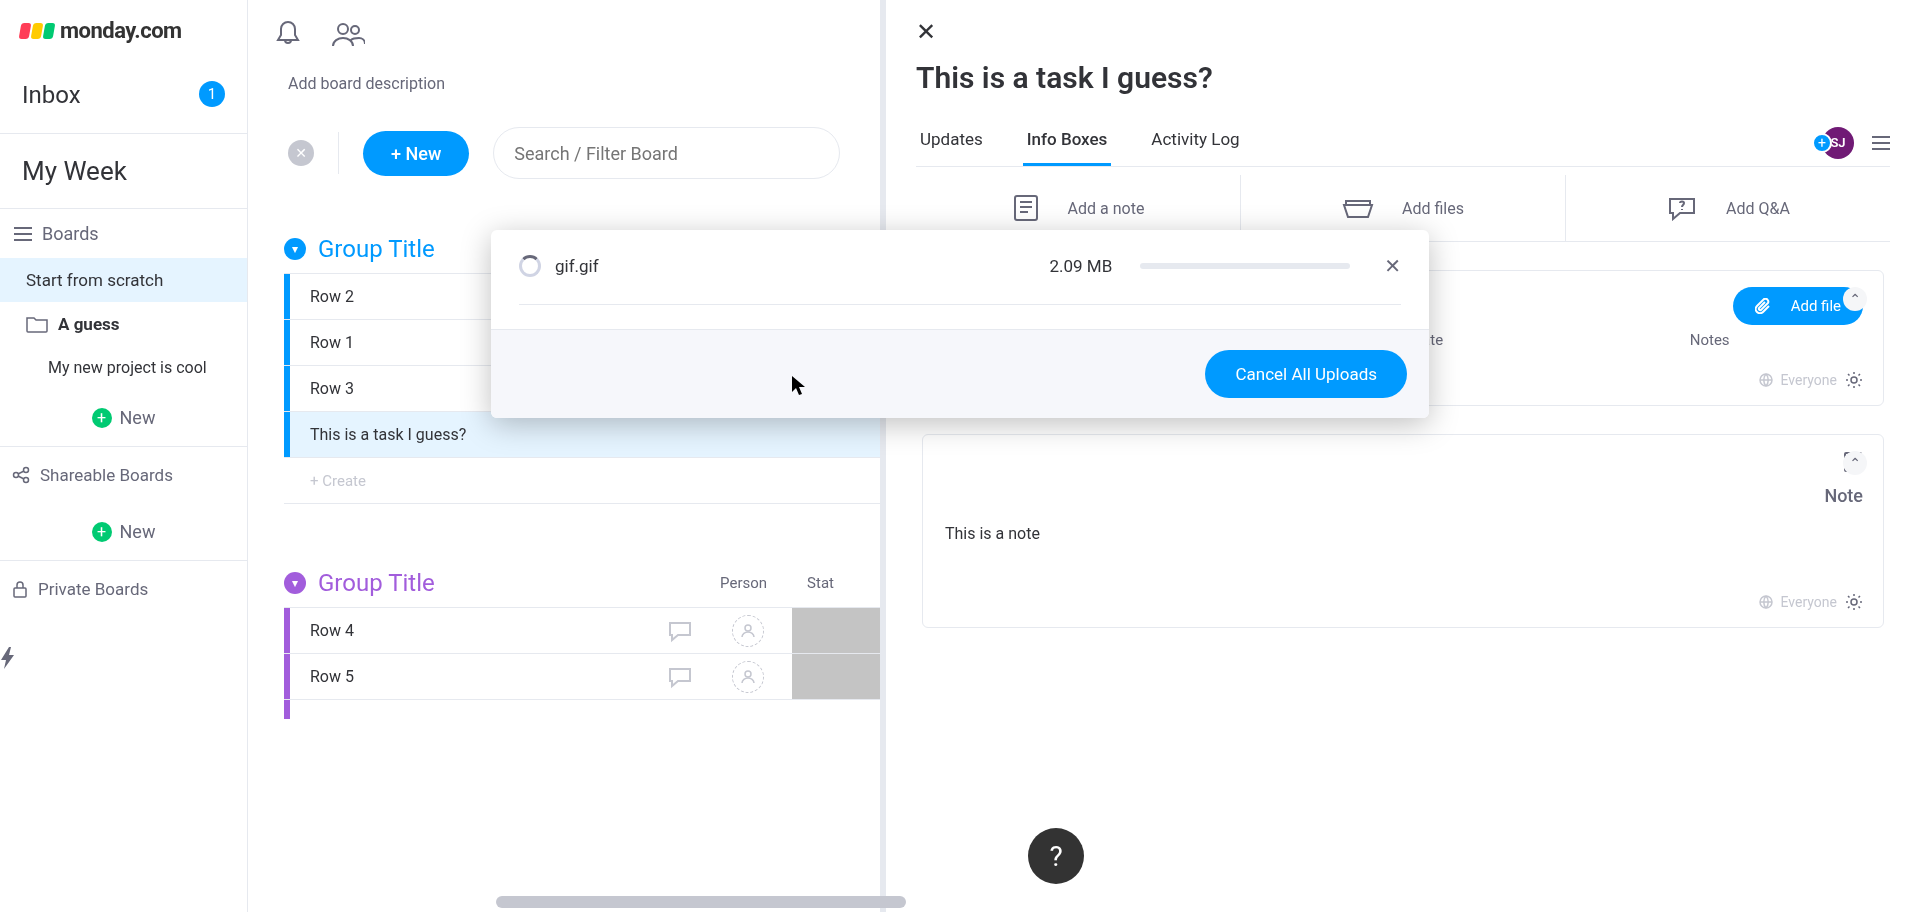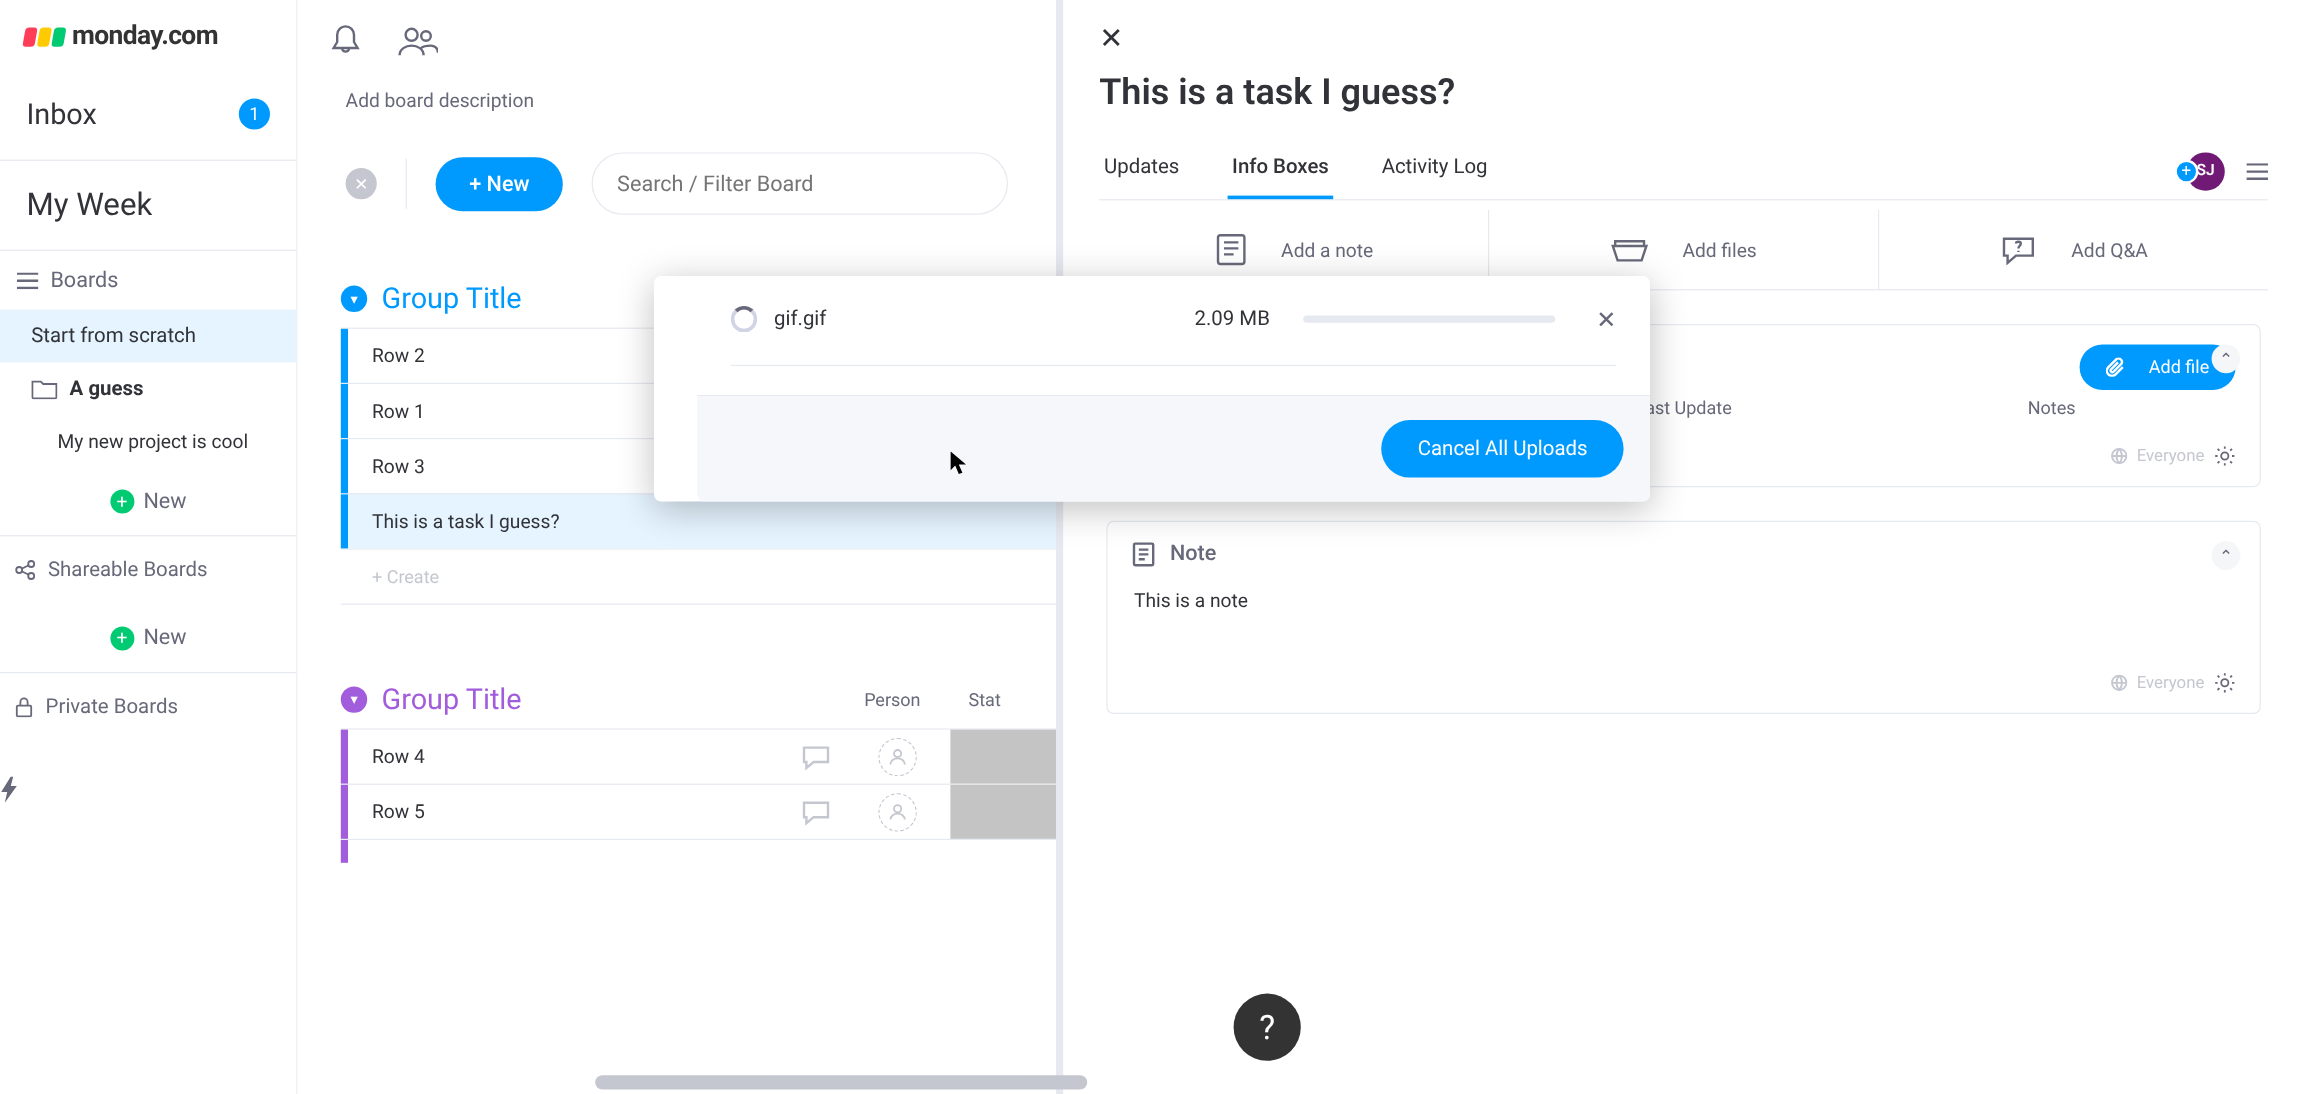--- a/index.html
+++ b/index.html
@@ -10,21 +10,21 @@
   .sidebar { width: 248px; background: #fff; border-right: 1px solid #e6e9ef; display: flex; flex-direction: column; }
   .main { flex: 0 0 632px; width: 632px; background: #fff; position: relative; }
   .panel { flex: 1; background: #fff; border-left: 6px solid #e6e9ef; display: flex; flex-direction: column; }
 
   
   .logo { padding: 18px 20px 14px; display:flex; align-items:center; gap:6px; }
   .logo-mark { display:flex; gap:2px; }
   .logo-dot { width:10px; height:16px; border-radius:3px; transform: skewX(-10deg); }
   .logo-text { font-size: 22px; font-weight: 700; color:#333; letter-spacing:-0.5px; }
   .icon-btn { width:40px; height:40px; display:flex; align-items:center; justify-content:center; color:#676879; }
-  .inbox-row { display:flex; align-items:center; justify-content:space-between; padding: 24px 22px; border-bottom:1px solid #e6e9ef; }
+  .inbox-row { display:flex; align-items:flex-start; justify-content:space-between; padding: 24px 22px; border-bottom:1px solid #e6e9ef; }
   .inbox-label { font-size:24px; color:#323338; font-weight:400; }
   .badge { background:#009aff; color:#fff; width:26px; height:26px; border-radius:50%; display:flex; align-items:center; justify-content:center; font-size:15px; }
   .myweek { padding: 22px; font-size:26px; color:#323338; border-bottom:1px solid #e6e9ef; }
   .section-head { display:flex; align-items:center; gap:10px; padding:14px 14px; color:#676879; font-size:18px; }
   .nav-item { padding:12px 26px; font-size:17px; color:#323338; }
   .nav-item.active { background:#e5f4ff; }
   .nav-item.folder { display:flex; align-items:center; gap:10px; font-weight:700; font-size:17px; }
   .nav-item.sub { padding-left:48px; font-size:16px; }
   .addnew { display:flex; align-items:center; justify-content:center; gap:8px; color:#676879; font-size:18px; padding:18px; }
   .plus-circle { width:20px; height:20px; border-radius:50%; background:#00ca72; color:#fff; display:flex; align-items:center; justify-content:center; font-size:16px; line-height:1; }
@@ -72,32 +72,32 @@
   .tab-right { margin-left:auto; display:flex; align-items:center; gap:4px; }
   .avatar-sj { width:32px; height:32px; border-radius:50%; background:#701a75; color:#fff; display:flex; align-items:center; justify-content:center; font-size:13px; font-weight:600; }
   .avatar-plus { width:20px; height:20px; border-radius:50%; background:#009aff; color:#fff; display:flex; align-items:center; justify-content:center; font-size:14px; margin-right:-14px; z-index:2; border:2px solid #fff; }
   .menu-dots { color:#676879; font-size:22px; margin-left:14px; }
 
   .actions-row { display:flex; border-bottom:1px solid #e6e9ef; margin-top:8px; }
   .action { flex:1; display:flex; align-items:center; justify-content:center; gap:28px; padding:18px 0; color:#676879; font-size:16px; border-right:1px solid #e6e9ef; }
   .action:last-child { border-right:none; }
 
   .card { border:1px solid #e6e9ef; border-radius:6px; margin:28px 6px 0; padding:16px 20px; position:relative; }
-  .card-head { display:flex; align-items:flex-start; gap:12px; color:#676879; font-size:18px; margin-bottom:12px; font-weight:500; }
+  .card-head { display:flex; align-items:flex-end; gap:12px; color:#676879; font-size:18px; margin-bottom:12px; font-weight:500;flex-direction:column; }
   .card-arrow { position:absolute; right:16px; top:16px; width:24px; height:24px; border-radius:50%; background:#f5f6f8; color:#676879; display:flex; align-items:center; justify-content:center; font-size:14px; }
   .addfile-btn { margin-left:auto; background:#009aff; color:#fff; border:none; border-radius:22px; padding:10px 22px; font-size:15px; display:flex; align-items:center; gap:20px; }
   .file-row { display:flex; align-items:center; }
   .cols-row { display:flex; color:#676879; font-size:15px; padding:6px 0 2px; }
   .cols-row > div { flex:1; text-align:center; }
   .card-footer { display:flex; align-items:center; justify-content:flex-end; gap:8px; color:#c5c7d0; font-size:14px; margin-top:20px; }
   .note-body { font-size:16px; color:#323338; padding:6px 2px 30px; }
 
   
   .overlay { position:absolute; inset:0; background:rgba(0,0,0,0); display:flex; align-items:flex-start; justify-content:center; pointer-events:none; }
-  .modal { margin-top:230px; width:830px; background:#fff; border-radius:6px; box-shadow:0 6px 30px rgba(0,0,0,0.25); pointer-events:auto;padding-left:36px; }
+  .modal { margin-top:230px; width:938px; background:#fff; border-radius:6px; box-shadow:0 6px 30px rgba(0,0,0,0.25); pointer-events:auto; }
   .modal-body { padding:24px 28px; }
   .upload-row { display:flex; align-items:center; gap:14px; }
   .upl-name { font-size:17px; color:#323338; }
   .upl-size { margin-left:auto; font-size:17px; color:#323338; margin-right:14px; }
   .progress { width:210px; height:6px; background:#e6e9ef; border-radius:3px; overflow:hidden; }
   .progress-fill { height:100%; background:#009aff; width:74%; }
   .upl-x { margin-left:20px; color:#676879; font-size:20px; }
   .modal-sep { border-top:1px solid #e6e9ef; margin-top:26px; }
   .modal-foot { display:flex; justify-content:flex-end; padding:20px 22px; background:#f6f7fb; border-radius:0 0 6px 6px; border-top:1px solid #e6e9ef; }
   .btn-cancel { background:#009aff; color:#fff; border:none; border-radius:28px; padding:14px 30px; font-size:17px; }

